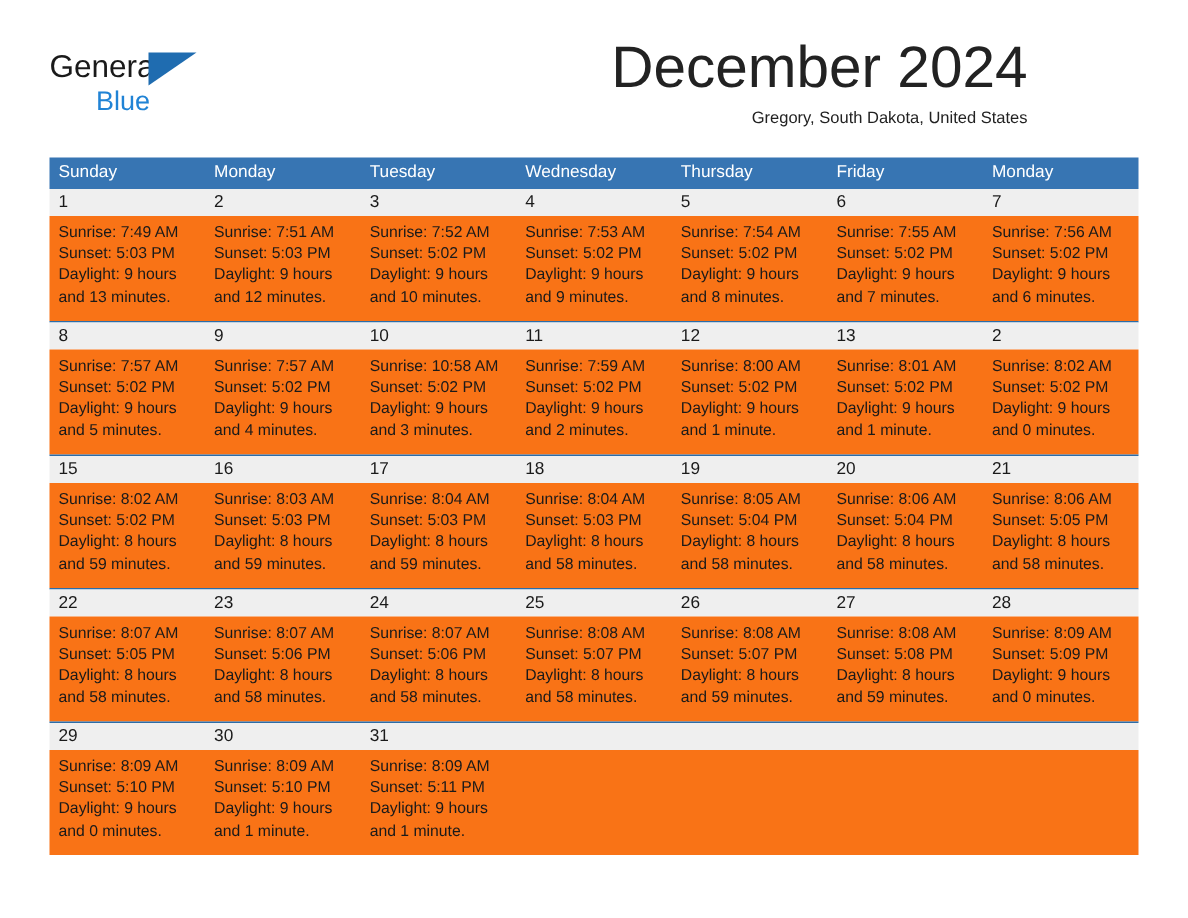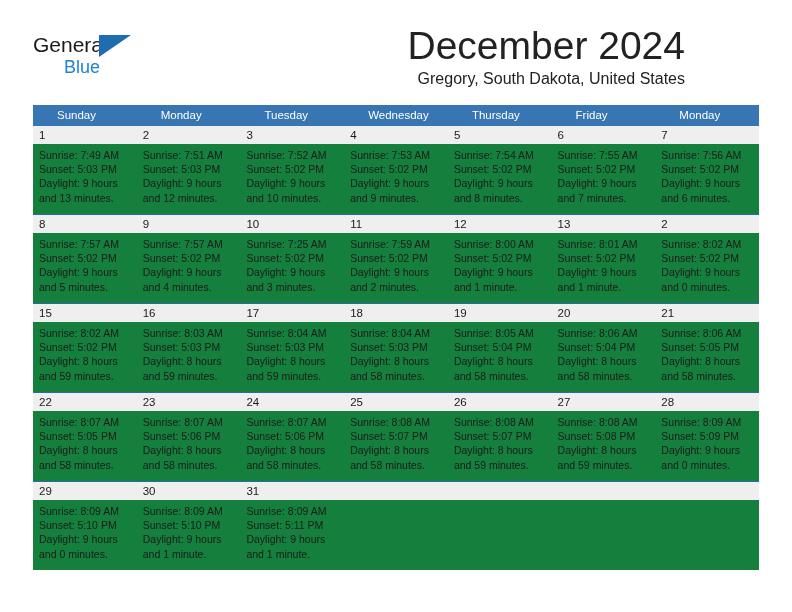--- a/index.html
+++ b/index.html
@@ -73,21 +73,21 @@
   }
   .cal-title {
     font-size: 39px;
     color: #222222;
     line-height: 36px;
     white-space: nowrap;
     font-weight: normal;
     margin: 0;
   }
   .cal-subtitle {
-    font-size: 16px;
+    font-size: 11px;
     color: #222222;
     line-height: 22px;
     margin-top: 4px;
     white-space: nowrap;
   }
 
   
   .calendar {
     position: absolute;
     left: 33px;
@@ -98,42 +98,42 @@
     display: flex;
     background: #3775b3;
     height: 21px;
   }
   .weekday {
     flex: 1 1 0;
     min-width: 0;
     color: #ffffff;
     font-size: 11.5px;
     line-height: 21px;
-    padding-left: 24px;
+    padding-left: 6px;
     box-sizing: border-box;
     white-space: nowrap;
   }
   .daybar-row {
     display: flex;
     background: #efefef;
     height: 18px;
   }
   .daynum {
     flex: 1 1 0;
     min-width: 0;
     font-size: 11.5px;
     line-height: 18px;
     padding-left: 6px;
     box-sizing: border-box;
     color: #1a1a1a;
   }
   .detail-row {
     display: flex;
     height: 70px;
-    background: #15803d;
+    background: #f97316;
   }
   .day-detail {
     flex: 1 1 0;
     min-width: 0;
     padding: 4px 6px 0 6px;
     box-sizing: border-box;
     font-size: 10.5px;
     line-height: 14.2px;
     color: #1a1a1a;
   }
@@ -252,21 +252,21 @@
           <div class="line">Daylight: 9 hours</div>
           <div class="line">and 5 minutes.</div>
         </div>
         <div class="day-detail">
           <div class="line">Sunrise: 7:57 AM</div>
           <div class="line">Sunset: 5:02 PM</div>
           <div class="line">Daylight: 9 hours</div>
           <div class="line">and 4 minutes.</div>
         </div>
         <div class="day-detail">
-          <div class="line">Sunrise: 7:25 AM</div>
+          <div class="line">Sunrise: 10:58 AM</div>
           <div class="line">Sunset: 5:02 PM</div>
           <div class="line">Daylight: 9 hours</div>
           <div class="line">and 3 minutes.</div>
         </div>
         <div class="day-detail">
           <div class="line">Sunrise: 7:59 AM</div>
           <div class="line">Sunset: 5:02 PM</div>
           <div class="line">Daylight: 9 hours</div>
           <div class="line">and 2 minutes.</div>
         </div>

